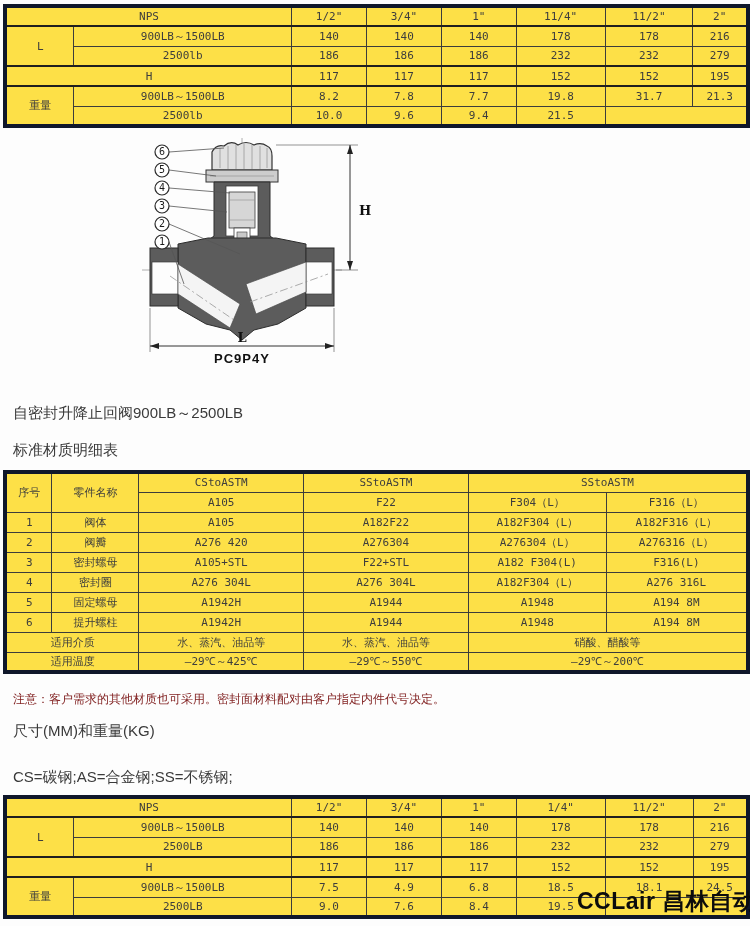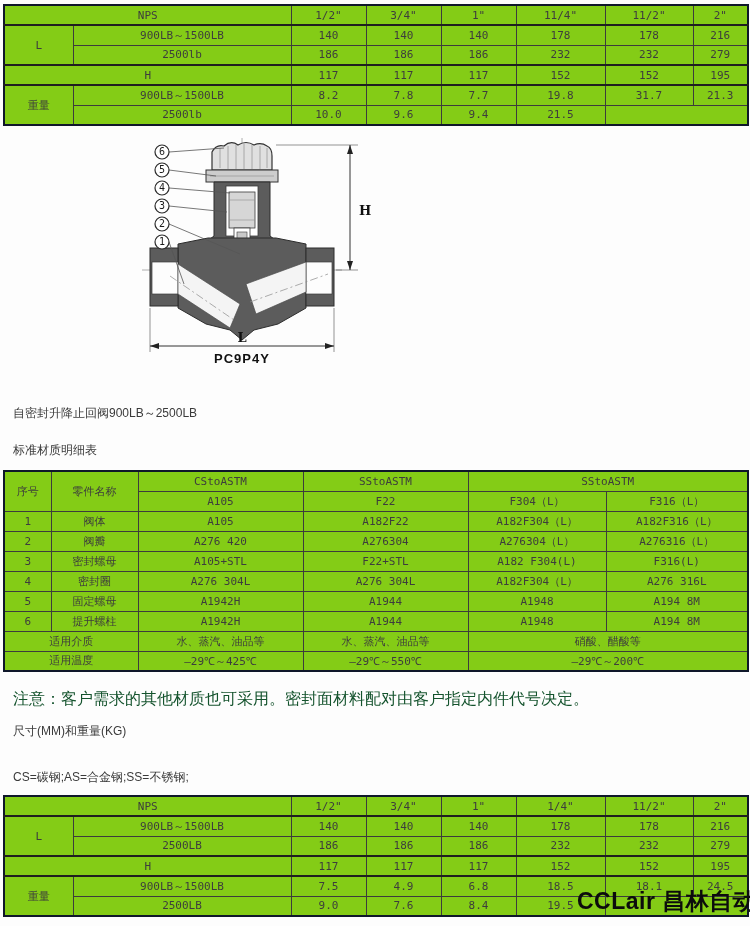--- a/index.html
+++ b/index.html
@@ -2,29 +2,29 @@
 <html><head>
 <meta charset="utf-8">
 <style>
   *{box-sizing:border-box}
   html,body{margin:0;padding:0;background:#e9e9e9}
   .page{position:relative;width:750px;height:926px;background:#fdfdfd;overflow:hidden;
         font-family:"Liberation Sans",sans-serif}
   .abs{position:absolute}
 
   
-  table.spec{border-collapse:collapse;table-layout:fixed;border:2px solid #0f172a;background:#84cc16}
+  table.spec{border-collapse:collapse;table-layout:fixed;border:4px solid #0f172a;background:#fde047}
   table.spec td{border:1px solid #3c3c3c;height:20px;padding:0 2px;text-align:center;vertical-align:middle;
         font-size:11px;color:#3d3d3d;font-family:"DejaVu Sans Mono","Liberation Sans",sans-serif;
         white-space:nowrap;overflow:hidden}
   table.spec tr.heavy-top td{border-top:2px solid #1f1f1f}
 
   
-  .caption{position:absolute;left:13px;font-size:12px;color:#3a3a3a;line-height:14px;white-space:nowrap}
-  .caption.note{font-size:16px;color:#14532d}
+  .caption{position:absolute;left:13px;font-size:15px;color:#3a3a3a;line-height:14px;white-space:nowrap}
+  .caption.note{font-size:12px;color:#7f1d1d}
 
   
   .logo{position:absolute;font-size:23px;font-weight:600;color:#0c0c0c;letter-spacing:.5px;white-space:nowrap;
         font-family:"Liberation Sans",sans-serif}
 
   
   .cl{stroke:#999;stroke-width:.8;stroke-dasharray:12 3 3 3;fill:none}
   .cl2{stroke:#8a8a8a;stroke-width:.7;stroke-dasharray:8 3 2 3;fill:none}
   .leader{stroke:#555;stroke-width:.8}
   .callout circle{fill:#fff;stroke:#2b2b2b;stroke-width:1.2}

